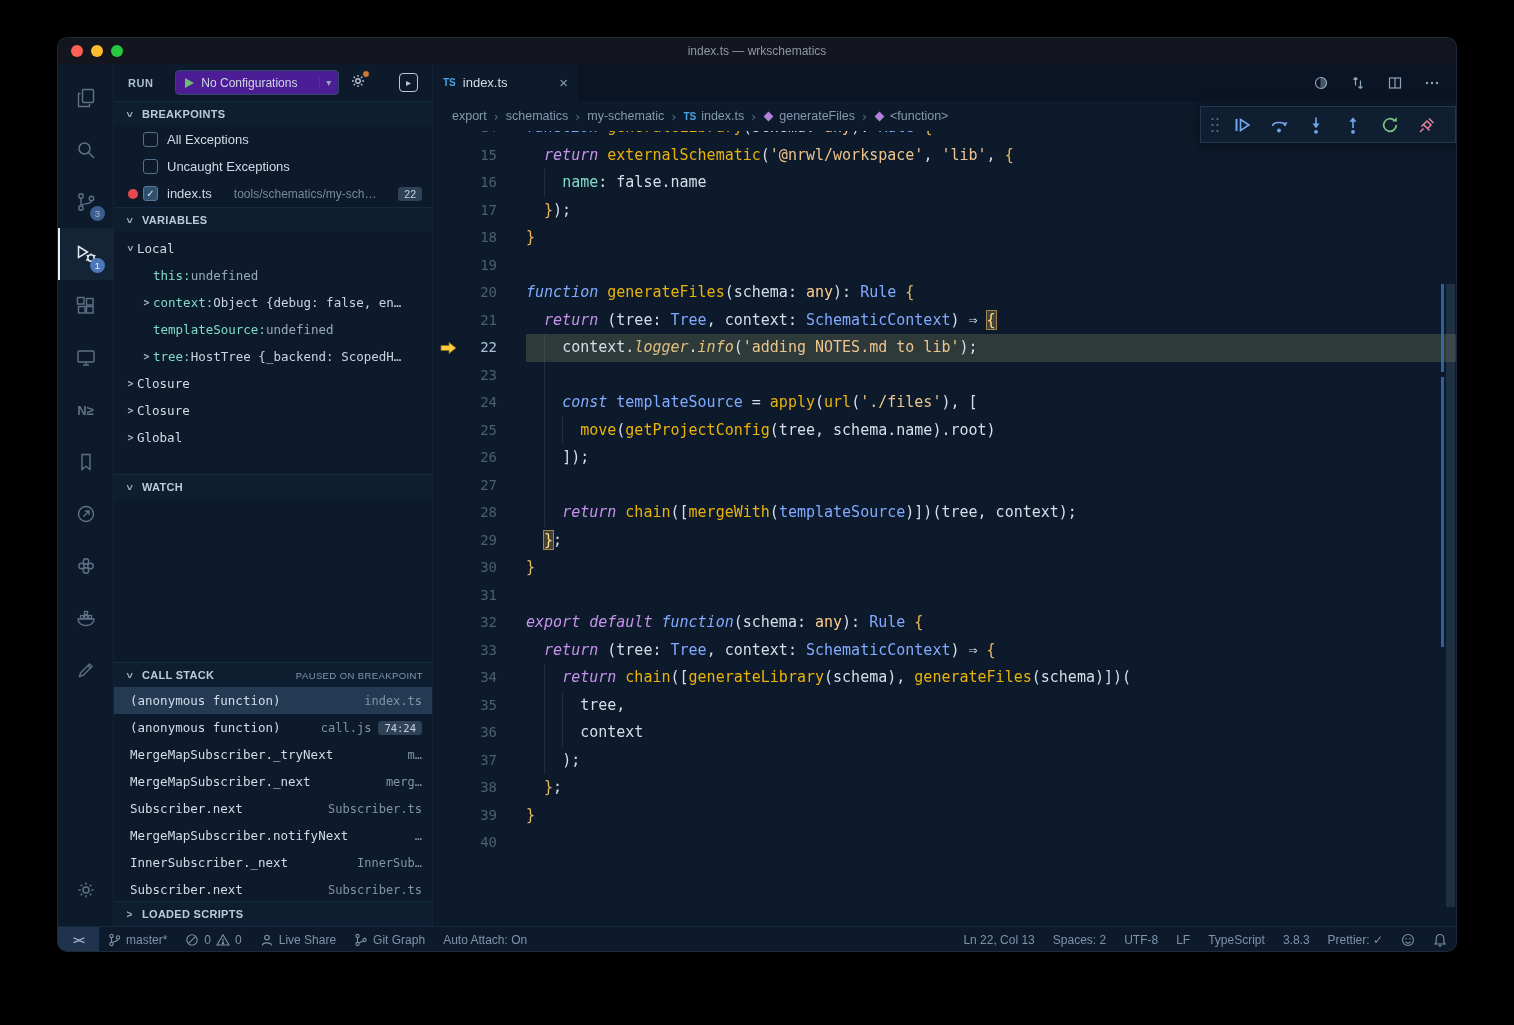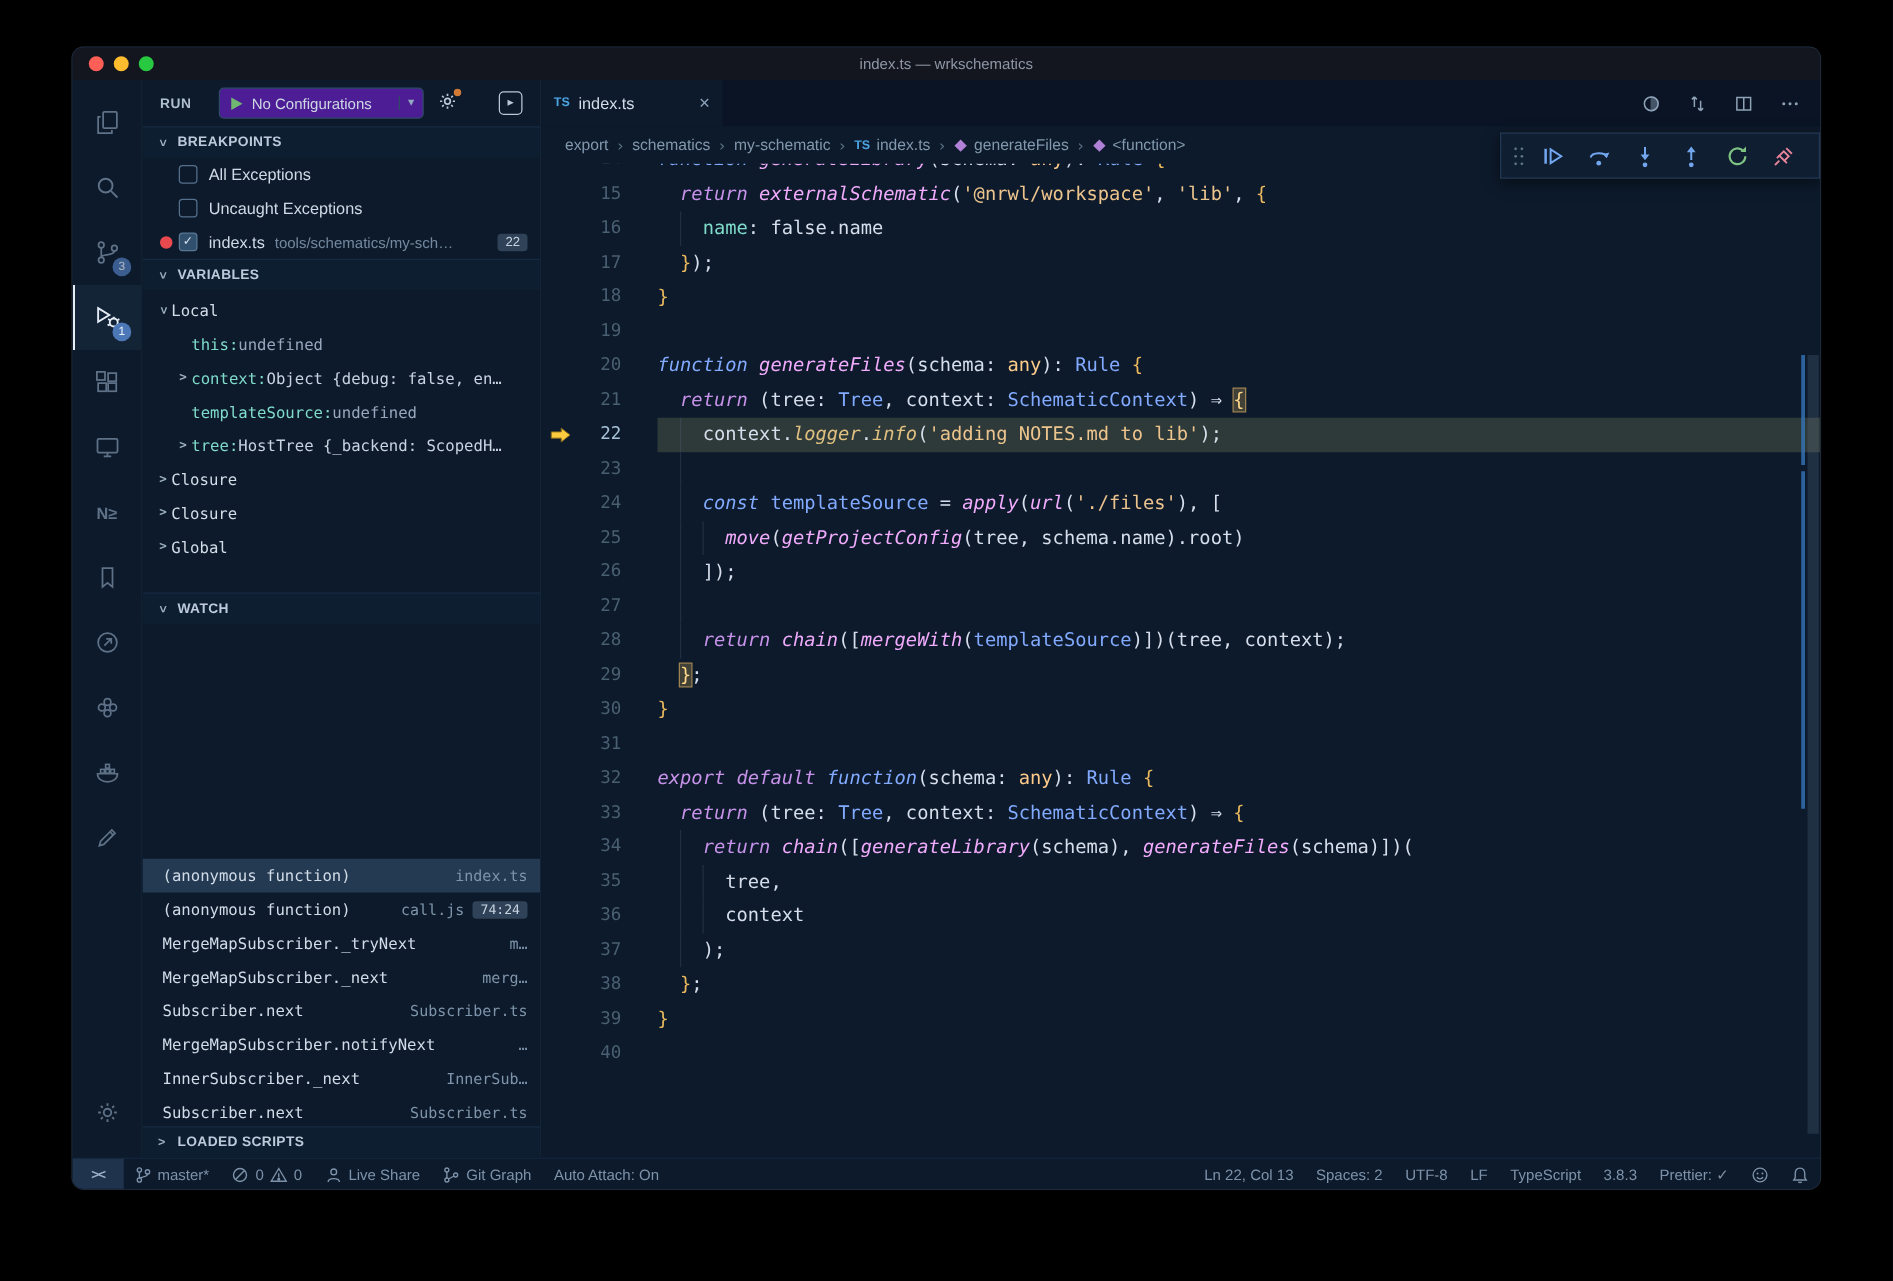--- a/index.html
+++ b/index.html
@@ -32,21 +32,21 @@
 .chev{display:inline-block;width:13px;text-align:center;font-size:10px;color:#9db0c3;transform:rotate(90deg);font-weight:bold;flex:none}
 .chev.collapsed{transform:none}
 .chev.hidden{visibility:hidden}
 .bp-body{height:81px;flex:none}
 .bp-row{height:27px;display:flex;align-items:center;padding:0 10px 0 14px;white-space:nowrap;overflow:hidden}
 .bp-spacer{width:15px;flex:none}
 .bp-dot{width:10px;height:10px;border-radius:50%;background:#e7494f;margin-right:5px;flex:none}
 .cbx{width:15px;height:15px;border:1px solid #54708c;border-radius:3px;margin-right:9px;flex:none;font-size:10px;line-height:13px;text-align:center;color:#d8e3ee}
 .cbx.on{background:#30506e;border-color:#5a7894}
 .bp-label{color:#d0dae6}
-.bp-detail{color:#74899f;font-size:12px;margin-left:8px;overflow:hidden;text-overflow:ellipsis}
+.bp-detail{color:#74899f;font-size:12px;margin-left:22px;overflow:hidden;text-overflow:ellipsis}
 .badge{margin-left:auto;background:#2f4257;color:#c6d3e2;border-radius:3px;padding:1px 6px;font-size:10.5px;flex:none}
 .var-body{height:242px;flex:none;padding-top:3px}
 .var-row,.cs-row{height:27px;display:flex;align-items:center;white-space:nowrap;overflow:hidden;font-family:"DejaVu Sans Mono",monospace;font-size:12.5px;cursor:pointer}
 .var-scope{color:#d3dde8}
 .var-name{color:#7fdbca}
 .var-val{color:#c9d4e2}
 .var-val.undef{color:#98a8be}
 .watch-body{flex:1}
 .cs-body{height:214px;flex:none}
 .cs-row{padding:0 10px 0 16px}
@@ -70,21 +70,21 @@
 .cl{display:flex;height:27.5px;white-space:pre;font-size:15px;line-height:27.5px}
 .cl-icon{width:30px;flex:none;display:flex;align-items:center;padding-left:7px}
 .cl-num{width:34px;flex:none;text-align:right;color:#495f72;font-size:14px;line-height:27.5px}
 .cl.cur .cl-num{color:#a8c3d9}
 .cl-body{flex:1;position:relative;z-index:0;padding-left:29px;overflow:hidden}
 .cl-body.hl::before{content:"";position:absolute;left:29px;top:0;bottom:0;right:0;background:rgba(222,222,130,.16);z-index:-2}
 .guide{position:absolute;top:0;bottom:0;width:1px;background:rgba(93,124,150,.22);z-index:-1}
 .tk-p{color:#d6deeb}
 .tk-kb{color:#82aaff;font-style:italic}
 .tk-kp{color:#c792ea;font-style:italic}
-.tk-fn{color:#f0abfc;font-style:italic}
+.tk-fn{color:#eab308;}
 .tk-ty{color:#82aaff}
 .tk-vb{color:#82aaff}
 .tk-st{color:#ecc48d}
 .tk-pr{color:#7fdbca}
 .tk-anyk{color:#ffcb8b}
 .tk-mth{color:#e0c080;font-style:italic}
 .tk-br{color:#eab95e}
 .tk-brx{color:#ffd989;background:rgba(255,203,107,.22);outline:1px solid rgba(255,203,107,.6)}
 .sb-slider{position:absolute;right:1px;top:153px;width:9px;height:623px;background:rgba(121,148,175,.18);cursor:pointer}
 .ov-mark{position:absolute;right:12px;width:3px;background:rgba(54,118,186,.8)}
@@ -291,20 +291,25 @@
             <span class="var-scope">Global</span>
           </div>
         </div>
 
       <div class="sec">
         <span class="chev">&gt;</span>
         <span>WATCH</span>
       </div>
       <div class="watch-body"></div>
 
+      <div class="sec">
+        <span class="chev">&gt;</span>
+        <span>CALL STACK</span>
+        <span class="sec-note">PAUSED ON BREAKPOINT</span>
+      </div>
       <div class="cs-body">
           <div class="cs-row sel">
             <span class="cs-fn">(anonymous function)</span>
             <span class="cs-file">index.ts</span>
           </div>
           <div class="cs-row">
             <span class="cs-fn">(anonymous function)</span>
             <span class="cs-file">call.js</span>
             <span class="badge">74:24</span>
           </div>

